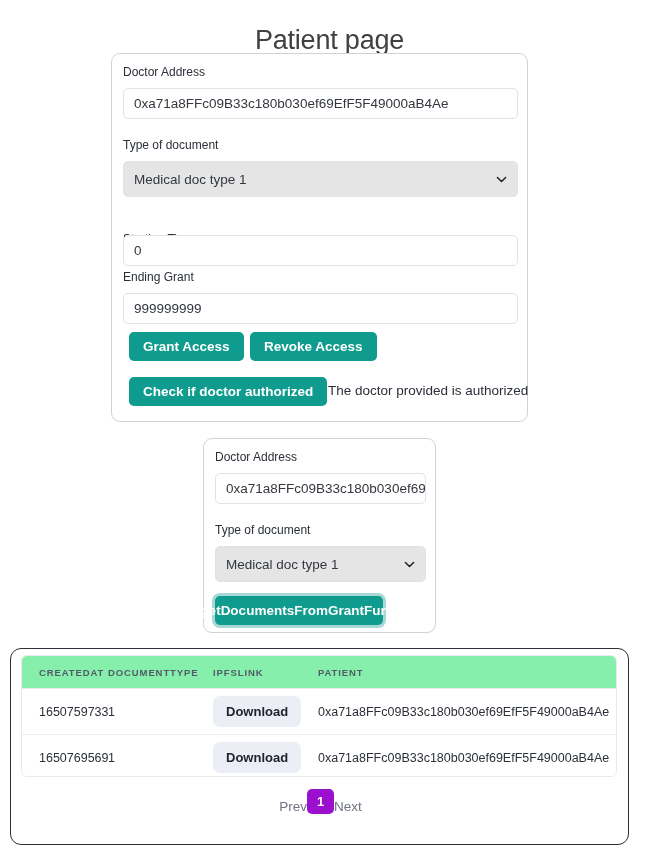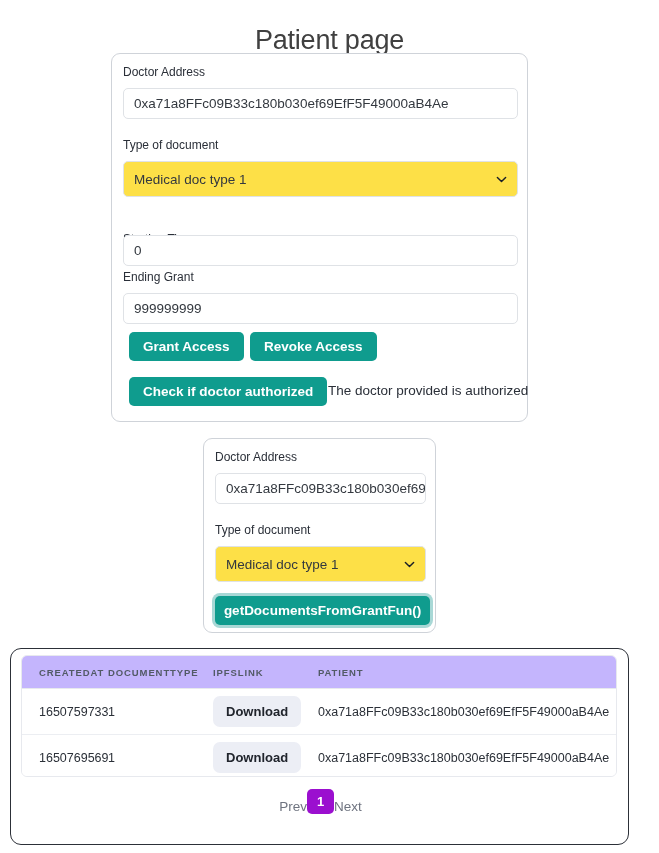--- a/index.html
+++ b/index.html
@@ -51,21 +51,21 @@
     display: flex;
     align-items: center;
     overflow: hidden;
     white-space: nowrap;
   }
   .sel-input {
     width: 100%;
     height: 31px;
     border: 1px solid #dfe2e6;
     border-radius: 5px;
-    background: #fde047;
+    background: #e5e5e5;
     font-size: 13.5px;
     color: #33383f;
     padding: 17px 10px;
     display: flex;
     align-items: center;
     justify-content: space-between;
     overflow: hidden;
     white-space: nowrap;
   }
   .chev {
@@ -118,21 +118,21 @@
     background: #ffffff;
     border: 1px solid #cfd3d9;
     border-radius: 9px;
   }
   .c2-lbl-addr { position: absolute; left: 11px; top: 12px; }
   .c2-in-addr  { position: absolute; left: 11px; top: 34px; width: 211px; }
   .c2-lbl-type { position: absolute; left: 11px; top: 85px; }
   .c2-in-type  { position: absolute; left: 11px; top: 107px; width: 211px; }
   .c2-btn {
     position: absolute; left: 11px; top: 157px;
-    width: 215px;
+    width: 168px;
     box-shadow: 0 0 0 3px #a8d8d6;
   }
 
   
   .card-table-outer {
     position: absolute;
     left: 10px; top: 648px;
     width: 619px; height: 197px;
     background: #ffffff;
     border: 1px solid #2c3038;
@@ -153,21 +153,21 @@
     table-layout: fixed;
   }
   table.docs th {
     text-align: left;
     font-size: 9.5px;
     font-weight: bold;
     letter-spacing: 0.9px;
     color: #525a66;
     padding: 11px 0 10px 0;
     border-bottom: 1px solid #e7e9ee;
-    background: #c4b5fd;
+    background: #86efac;
   }
   table.docs td {
     font-size: 12.5px;
     color: #2b3038;
     padding: 0;
     height: 46px;
     vertical-align: middle;
     border-bottom: 1px solid #eceef2;
     background: #fff;
   }

